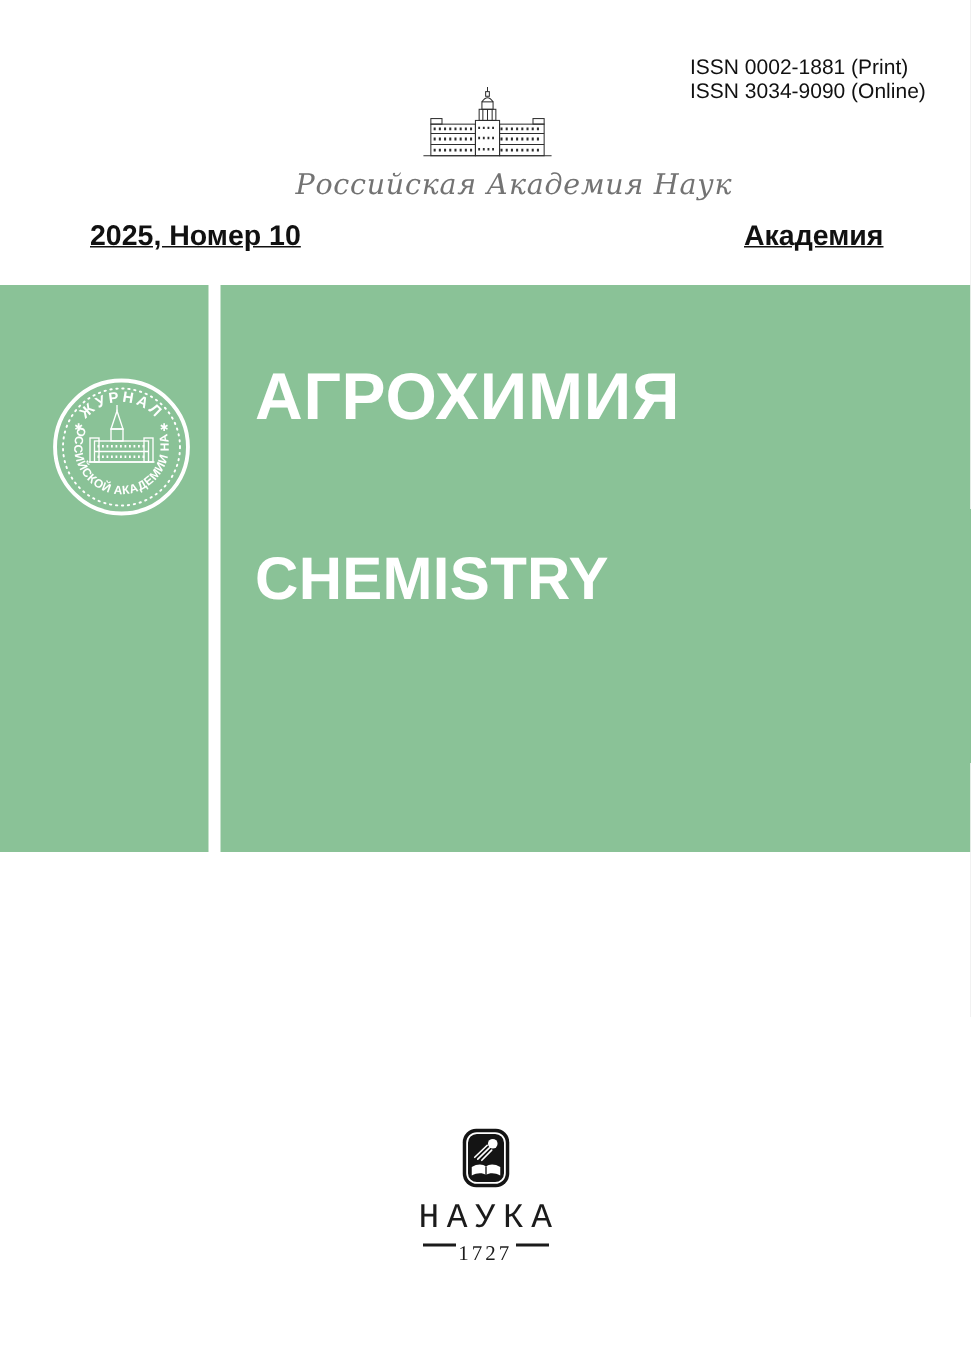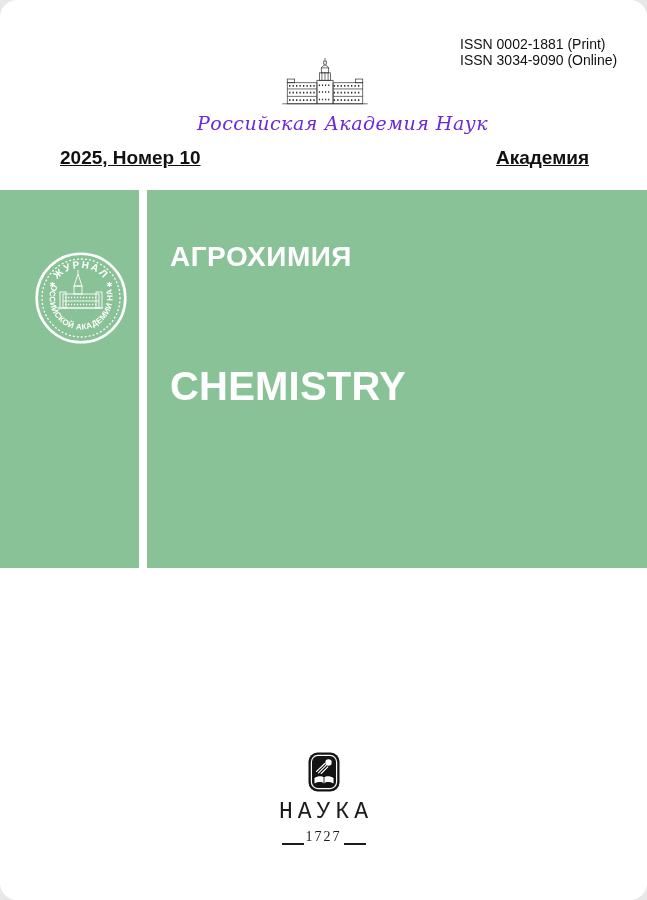--- a/index.html
+++ b/index.html
@@ -1,54 +1,54 @@
 <!DOCTYPE html>
 <html><head>
 <meta charset="utf-8">
 <style>
   * { margin:0; padding:0; box-sizing:border-box; }
   html,body { background:#e8e8e8; }
   .page {
     position:relative; width:647px; height:900px; margin:0 auto;
     background:#ffffff; overflow:hidden;
-    font-family:"Liberation Sans", sans-serif; color:#1a1a1a;border-radius:17px;
+    font-family:"Liberation Sans", sans-serif; color:#1a1a1a;
   }
   
   .issn-block { position:absolute; left:460px; top:36px; font-size:14px; line-height:16px; color:#111; }
   
   .academy-logo { position:absolute; left:197px; top:58px; width:256px; text-align:center; }
   .academy-logo svg { display:block; margin:0 auto; }
   .academy-script {
     margin-top:2px; font-family:"DejaVu Serif", serif; font-style:italic;
-    font-size:19px; letter-spacing:0.5px; color:#6d28d9; white-space:nowrap;
+    font-size:19px; letter-spacing:0.5px; color:#737373; white-space:nowrap;
   }
   
   .issue-line {
     position:absolute; left:60px; right:58px; top:147px;
     display:flex; justify-content:space-between; align-items:baseline;
     font-size:19px; font-weight:bold; color:#111;text-decoration:underline;
   }
   
   .cover { position:absolute; left:0; top:190px; width:647px; height:378px; background:#8ac297; }
   .cover-divider { position:absolute; left:139px; top:0; width:8px; height:100%; background:#ffffff; }
   .emblem { position:absolute; left:33px; top:250px; }
   .title-ru {
-    position:absolute; left:170px; top:243px; font-size:28px; font-weight:bold;
+    position:absolute; left:170px; top:243px; font-size:44px; font-weight:bold;
     color:#ffffff; letter-spacing:0.5px; line-height:1; white-space:nowrap;
   }
   .title-en1 { position:absolute; left:170px; top:313px; font-size:40px; font-weight:bold; color:#fff; letter-spacing:0.2px; line-height:1; white-space:nowrap; }
   .title-en2 { position:absolute; left:170px; top:366px; font-size:40px; font-weight:bold; color:#fff; letter-spacing:0.2px; line-height:1; white-space:nowrap; }
   
   .publisher { position:absolute; left:0; top:752px; width:647px; text-align:center; }
   .publisher svg { display:block; margin:0 auto; }
   .publisher-name {
     margin-top:7px; font-family:Liberation Mono, monospace; font-size:23px;
     letter-spacing:5px; color:#1b1b1b; text-indent:5px; white-space:nowrap;
   }
-  .publisher-year-row { margin-top:4px; display:flex; justify-content:center; align-items:flex-end; gap:2px; }
+  .publisher-year-row { margin-top:4px; display:flex; justify-content:center; align-items:flex-start; gap:2px; }
   .publisher-year-row .dash { width:22px; height:2px; background:#1b1b1b; }
   .publisher-year {
     font-family:"Liberation Serif", serif; font-size:14px; letter-spacing:2px; color:#1b1b1b;
   }
 </style>
 </head>
 <body>
 
 <div class="page">
 

